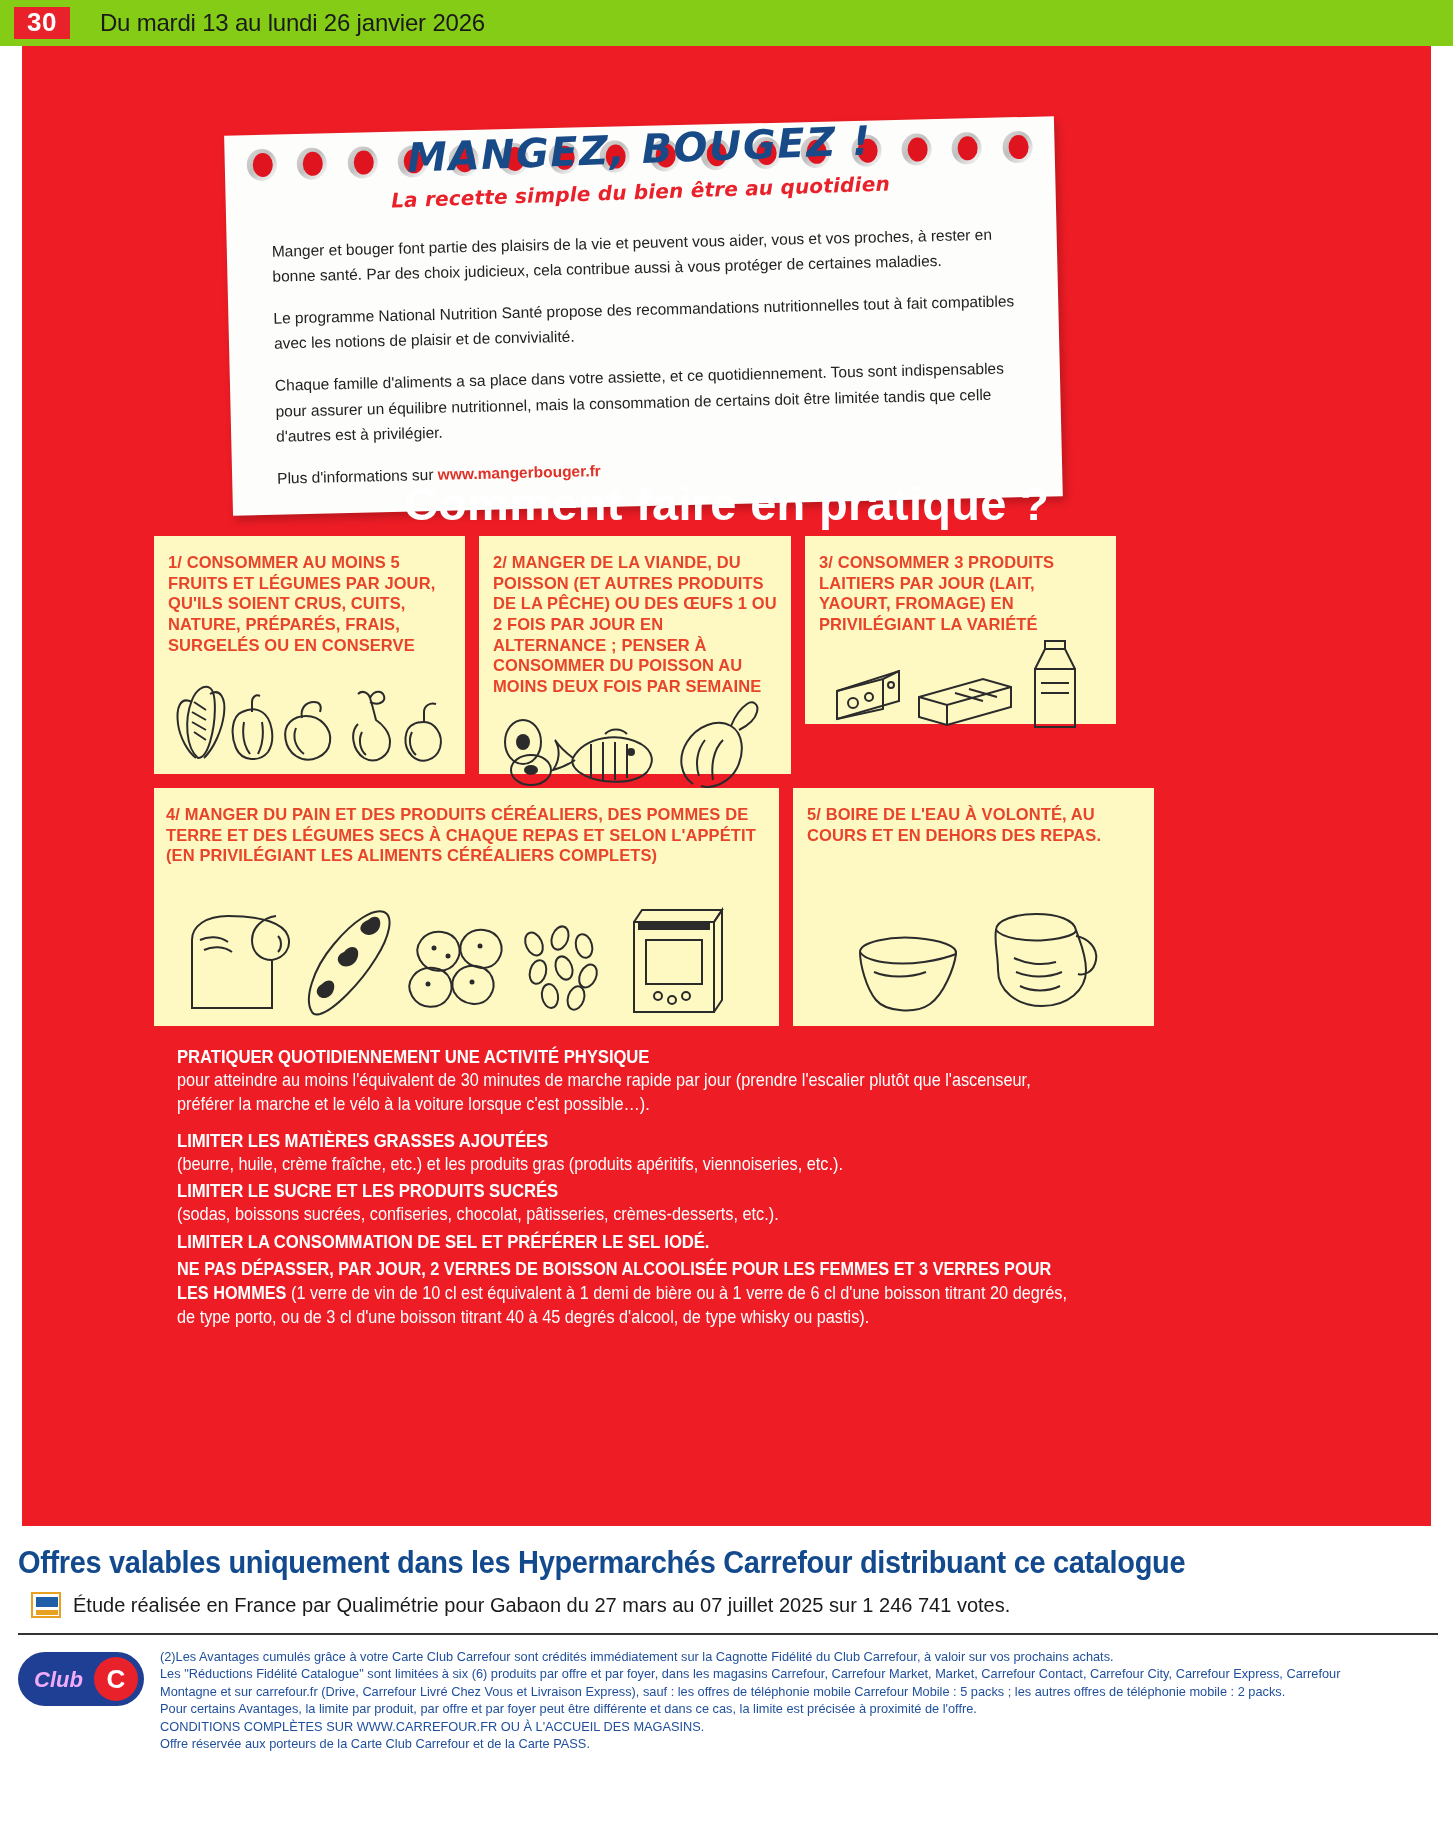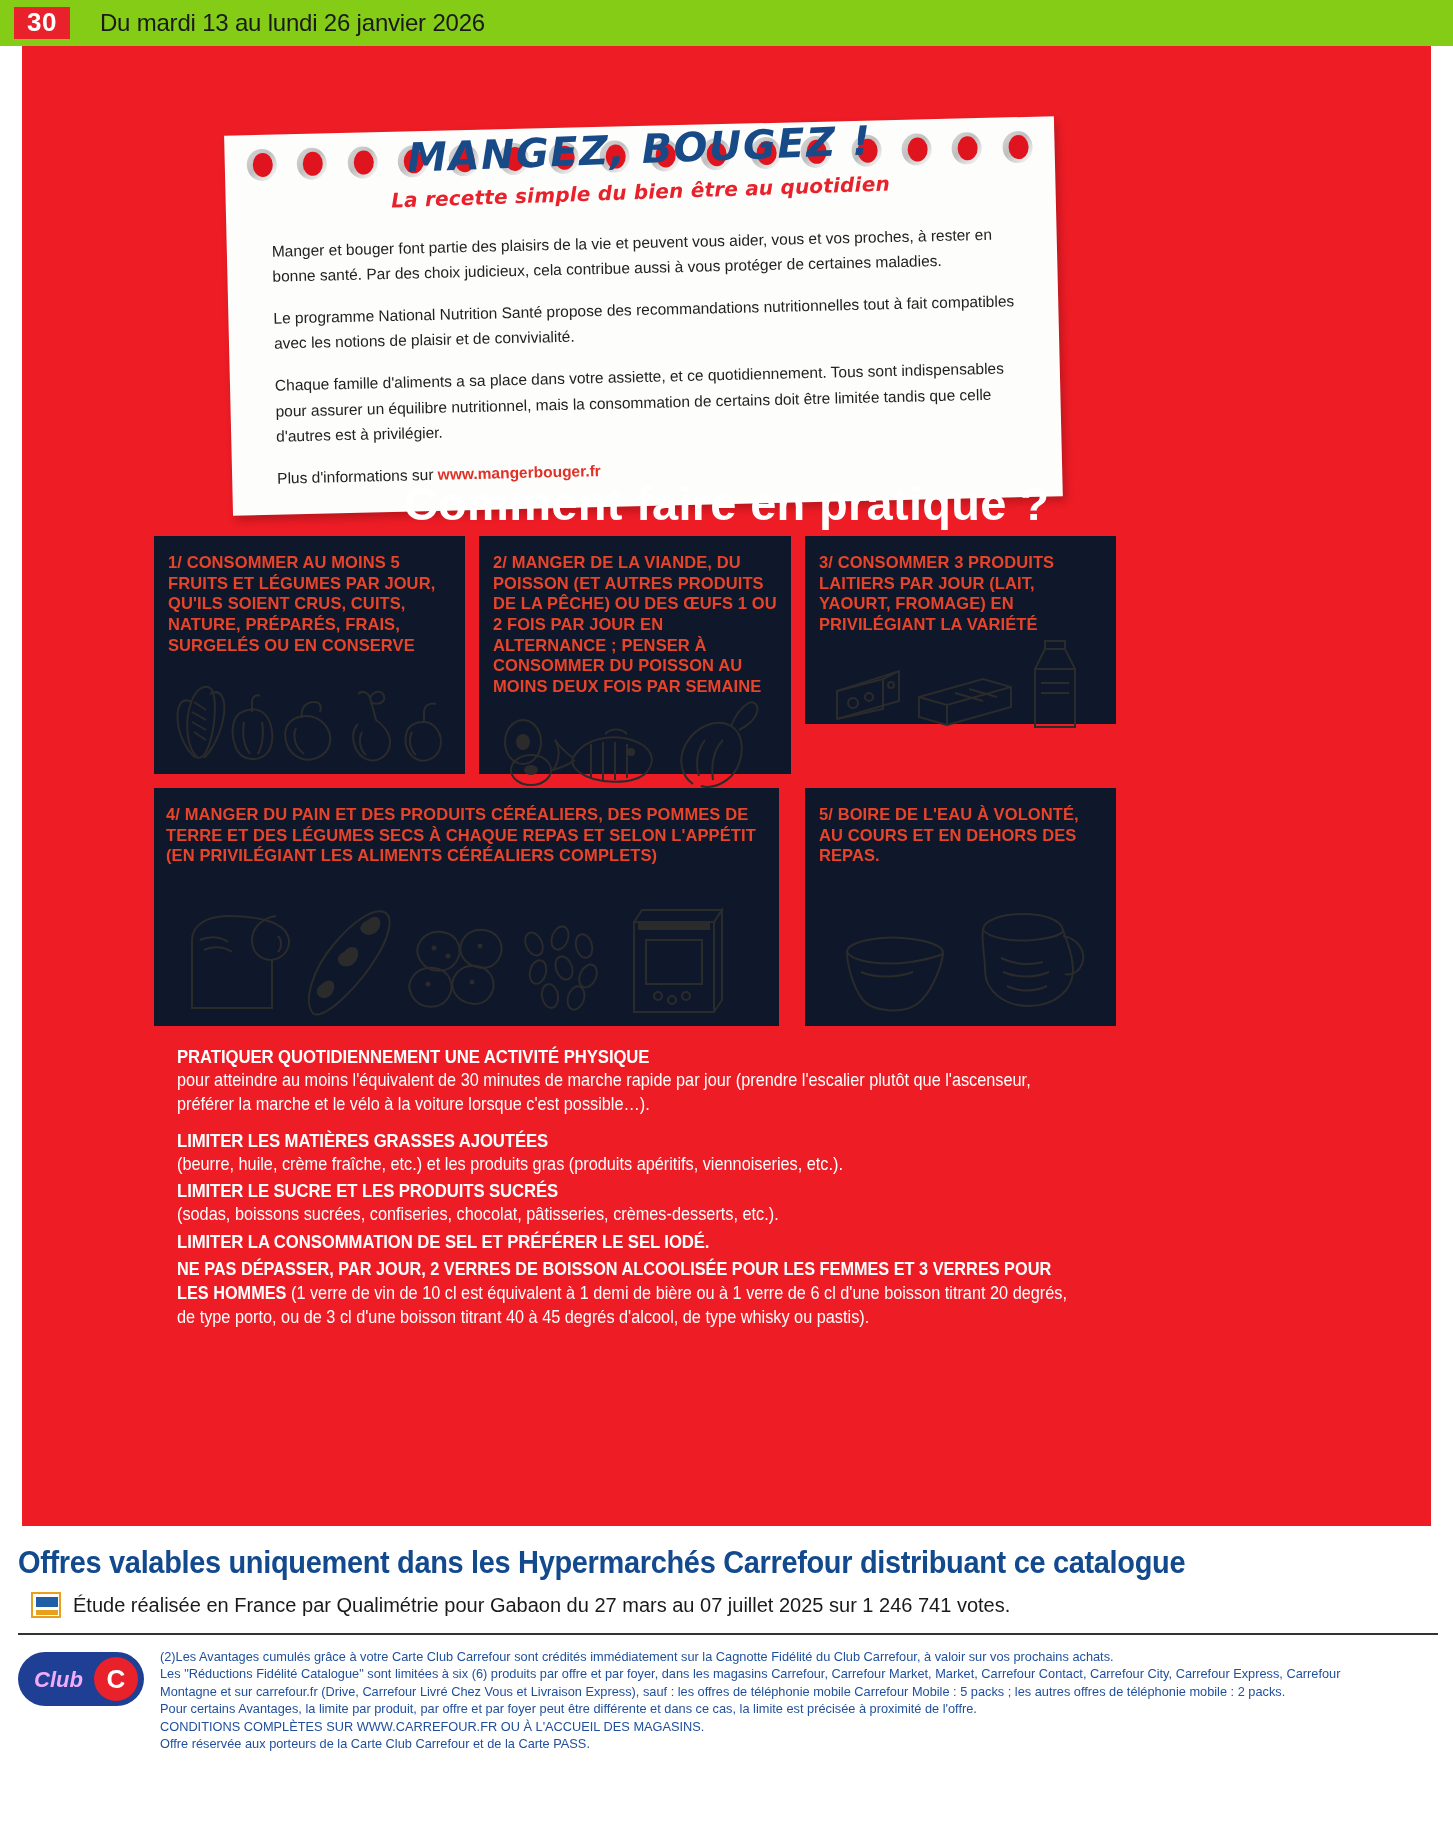--- a/index.html
+++ b/index.html
@@ -138,21 +138,21 @@
     position: absolute;
     left: 132px;
     width: 1100px;
     display: flex;
     gap: 14px;
   }
   .cards-row.row1 { top: 490px; }
   .cards-row.row2 { top: 742px; }
 
   .card {
-    background: #0f172a;
+    background: #fef9c3;
     position: relative;
     padding: 16px 14px 6px 14px;
     display: flex;
     flex-direction: column;
   }
   .card-head {
     color: #e8442a;
     font-size: 16.5px;
     font-weight: bold;
     line-height: 1.25;
@@ -166,21 +166,21 @@
     justify-content: center;
     gap: 4px;
     padding-bottom: 4px;
   }
   .card-art svg { display: block; }
 
   .c1 { width: 311px; height: 238px; }
   .c2 { width: 312px; height: 238px; }
   .c3 { width: 311px; height: 188px; }
   .c4 { width: 625px; height: 238px; padding-left: 12px; }
-  .c5 { width: 311px; height: 238px; margin-left: 12px; }
+  .c5 { width: 361px; height: 238px; }
 
   
   .tips {
     position: absolute;
     top: 1000px;
     left: 135px;
     width: 1030px;
     color: #ffffff;
     margin-left: 20px;
   }

